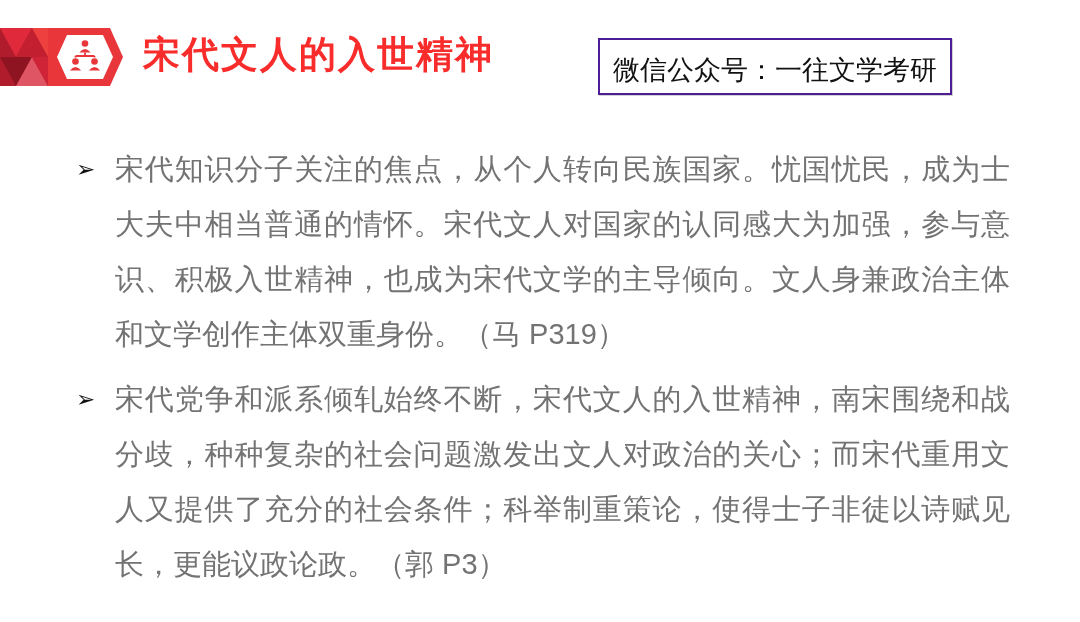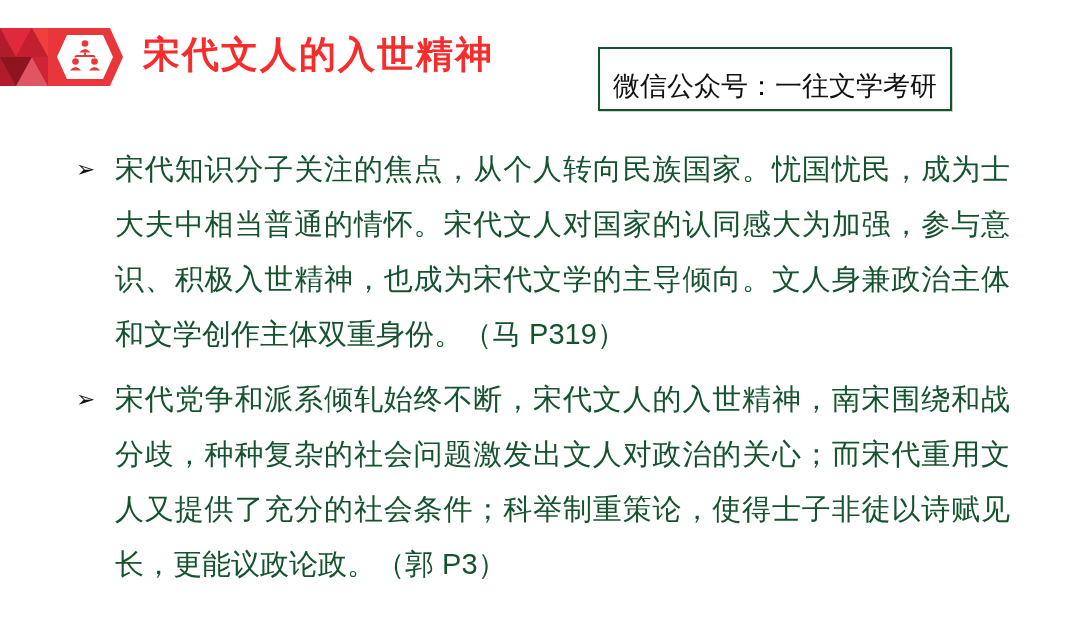--- a/index.html
+++ b/index.html
@@ -12,24 +12,24 @@
     margin:0 auto;
   }
   
   .banner{position:absolute;left:0;top:28px;width:130px;height:58px;}
   .page-title{
     position:absolute;left:143px;top:30px;margin:0;
     font-size:37px;font-weight:700;color:#f92c2c;
     letter-spacing:2px;white-space:nowrap;
   }
   .wechat-box{
-    position:absolute;left:598px;top:47px;
-    border:2px solid #14532d;
+    position:absolute;left:598px;top:38px;
+    border:2px solid #4c1d95;
     box-shadow:1px 1px 0 rgba(0,0,0,.18);
-    padding:19px 13px 5px 13px;
+    padding:12px 13px 5px 13px;
     font-size:27px;color:#111;white-space:nowrap;
     background:#fff;
   }
   .logo{
     position:absolute;left:963px;top:15px;
     width:114px;height:114px;border-radius:50%;
     background:#f2473f;
     display:flex;flex-direction:column;align-items:center;justify-content:flex-start;
   }
   .logo svg{margin-top:13px;}
@@ -43,21 +43,21 @@
   }
   
   .body-text{position:absolute;left:76px;top:142px;width:936px;}
   .bullet{display:flex;margin:0 0 10px 0;}
   .bullet-marker{
     flex:0 0 39px;font-size:23px;line-height:55px;color:#111;
     user-select:none;
   }
   .bullet-text{
     margin:0;width:895px;
-    font-size:29px;line-height:55px;color:#14532d;
+    font-size:29px;line-height:55px;color:#737373;
     text-align:justify;
   }
 </style>
 </head>
 <body>
 
 <div class="slide">
 
   <div class="banner">
     <svg width="130" height="58" viewBox="0 0 130 58">

